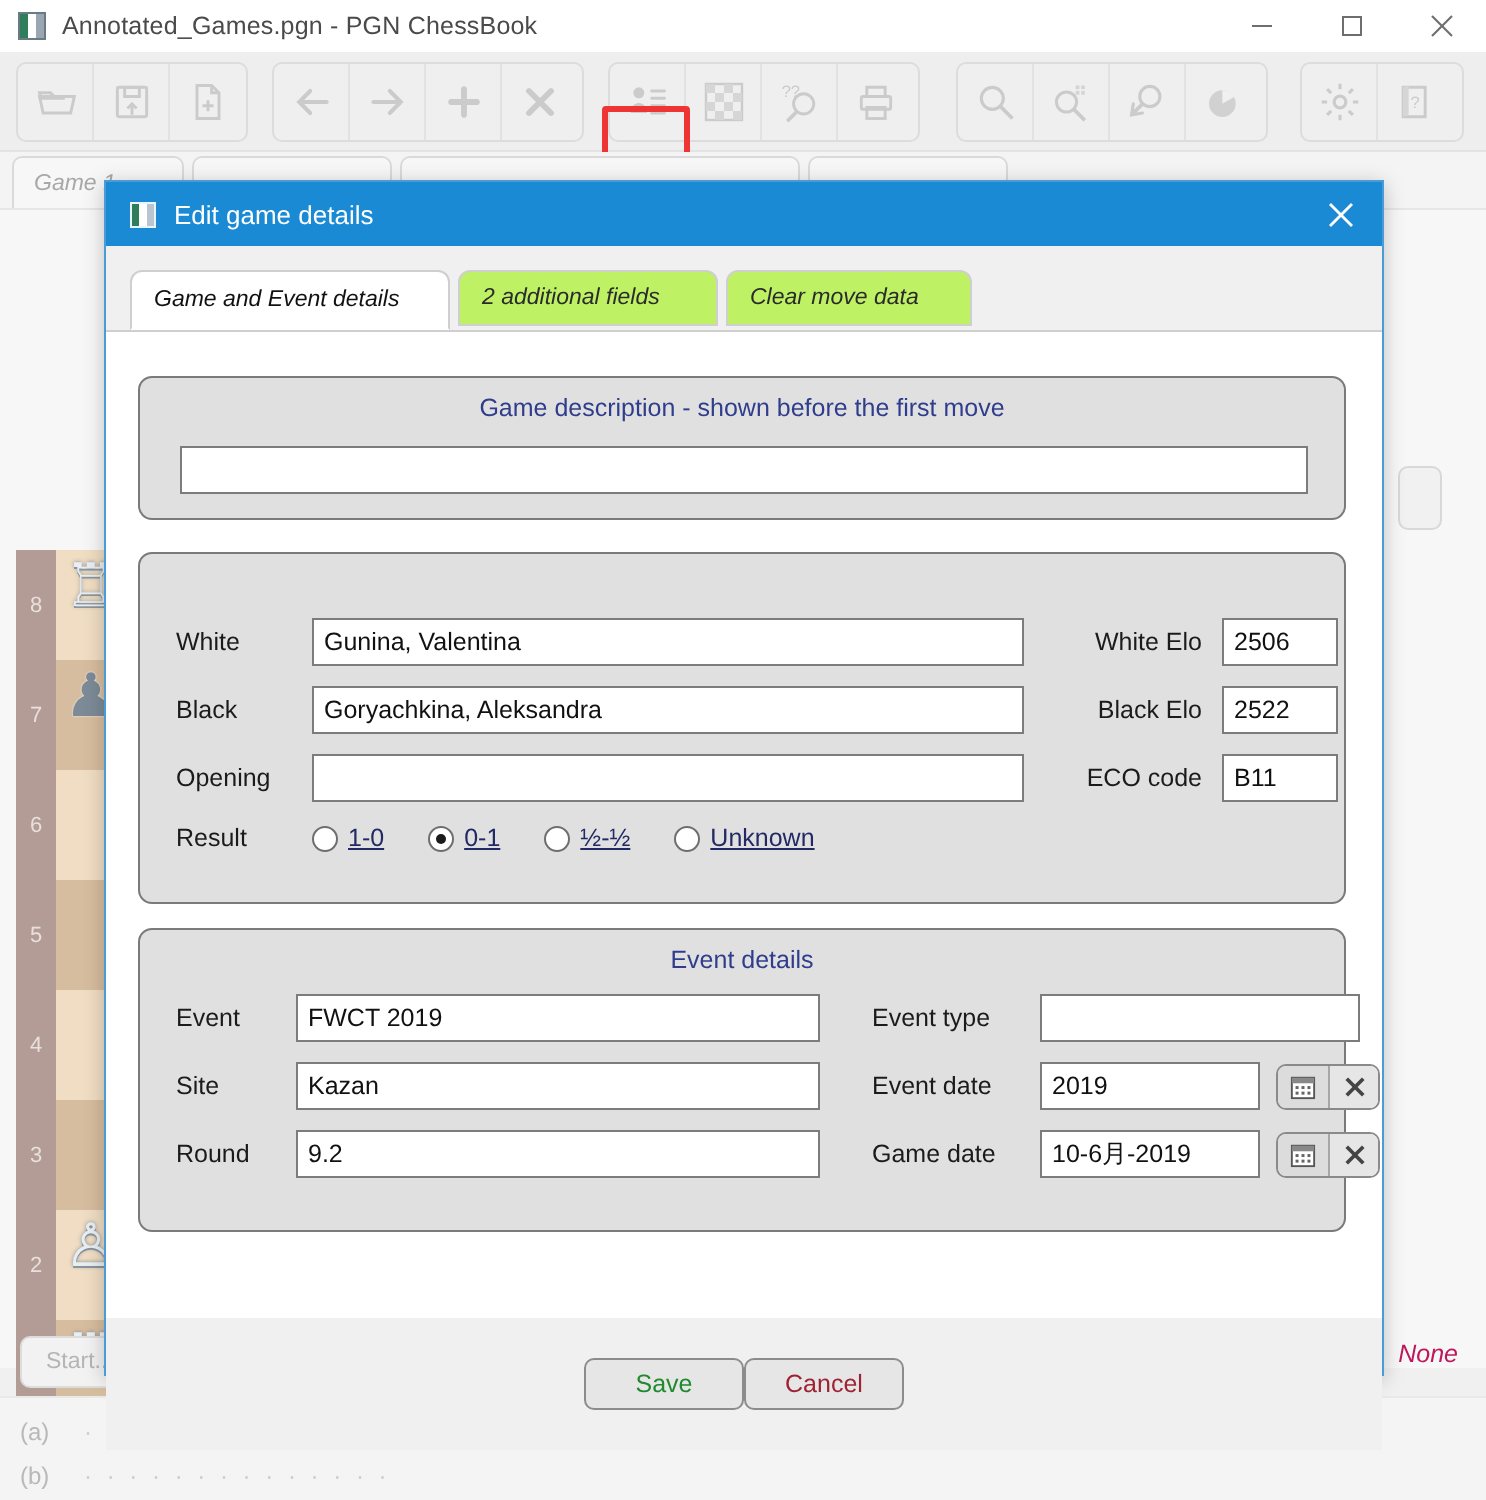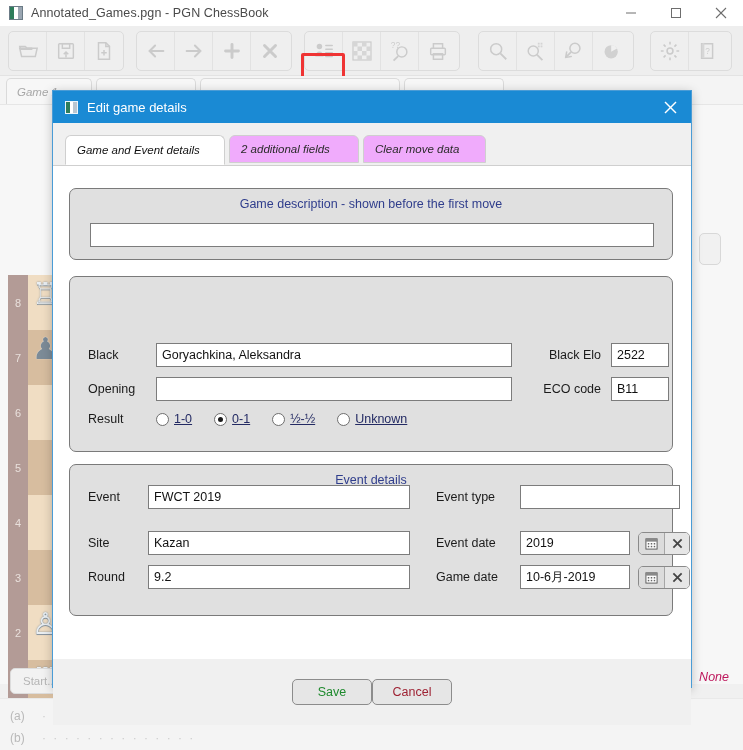--- a/index.html
+++ b/index.html
@@ -176,21 +176,21 @@
     color: #ffffff; font-size: 15px; font-weight: 300;
   }
 
   .tabstrip {
     height: 30px; position: relative; background: #f0f0f0;
     margin-top: 12px; padding-left: 12px;
   }
   .tab {
     position: absolute; top: 0; height: 28px;
     border: 1px solid #cfcfcf; border-radius: 6px 6px 0 0;
-    background: #f0abfc;
+    background: #bef264;
     display: flex; align-items: center; padding: 0 11px;
     font-size: 11.5px; font-style: italic; color: #2b2b2b;
   }
   .tab.active {
     background: #ffffff; border-bottom-color: #ffffff;
     color: #111111; height: 30px; z-index: 3;
   }
   .tabpanel {
     position: absolute; left: 0; top: 74px;
     width: 638px; height: 560px;
@@ -513,20 +513,26 @@
 
     <div class="tabpanel">
 
       <div class="grp" style="left:16px;top:22px;width:604px;height:72px">
         <div class="grp-title">Game description - shown before the first move</div>
         <input class="inp" style="position: absolute; left: 20px; top: 34px; width: 564px;" value="">
       </div>
 
       <div class="grp" style="left:16px;top:110px;width:604px;height:176px">
 
+        <div class="row" style="left:18px;top:32px">
+          <span class="lbl" style="width:68px">White</span>
+          <input class="inp" style="width: 356px;" value="Gunina, Valentina">
+          <span class="lbl" style="width:75px;text-align:right;margin-left:14px">White Elo</span>
+          <input class="inp" style="width: 58px; margin-left: 10px;" value="2506">
+        </div>
 
         <div class="row" style="left:18px;top:66px">
           <span class="lbl" style="width:68px">Black</span>
           <input class="inp" style="width: 356px;" value="Goryachkina, Aleksandra">
           <span class="lbl" style="width:75px;text-align:right;margin-left:14px">Black Elo</span>
           <input class="inp" style="width: 58px; margin-left: 10px;" value="2522">
         </div>
 
         <div class="row" style="left:18px;top:100px">
           <span class="lbl" style="width:68px">Opening</span>
@@ -552,21 +558,21 @@
           <span class="radio-wrap">
             <span class="radio"></span>
             <span class="rlabel">Unknown</span>
           </span>
         </div>
       </div>
 
       <div class="grp" style="left:16px;top:298px;width:604px;height:152px">
         <div class="grp-title">Event details</div>
 
-        <div class="row" style="left:18px;top:20px">
+        <div class="row" style="left:18px;top:32px">
           <span class="lbl" style="width:60px">Event</span>
           <input class="inp" style="width: 262px;" value="FWCT 2019">
           <span class="lbl" style="width:84px;margin-left:26px">Event type</span>
           <input class="inp" style="width: 160px;" value="">
         </div>
 
         <div class="row" style="left:18px;top:66px">
           <span class="lbl" style="width:60px">Site</span>
           <input class="inp" style="width: 262px;" value="Kazan">
           <span class="lbl" style="width:84px;margin-left:26px">Event date</span>

